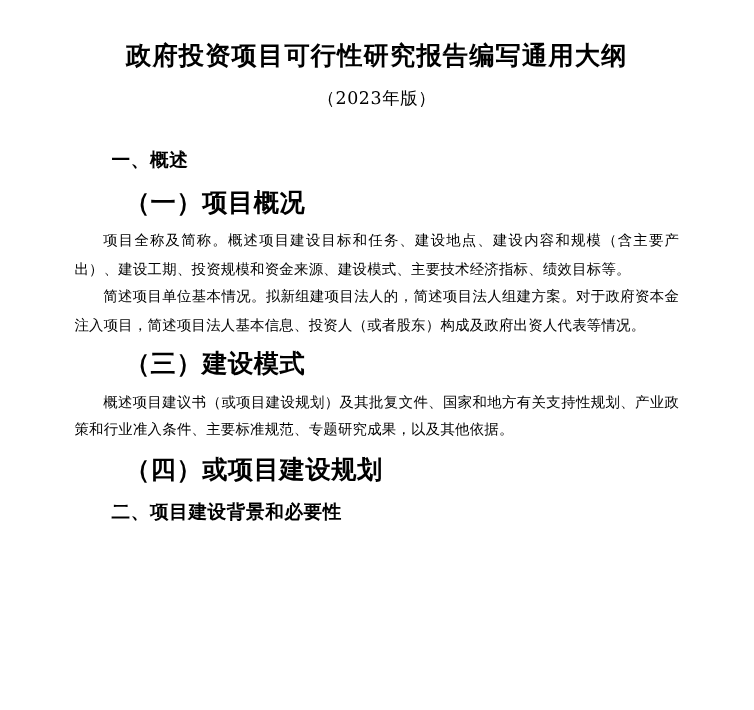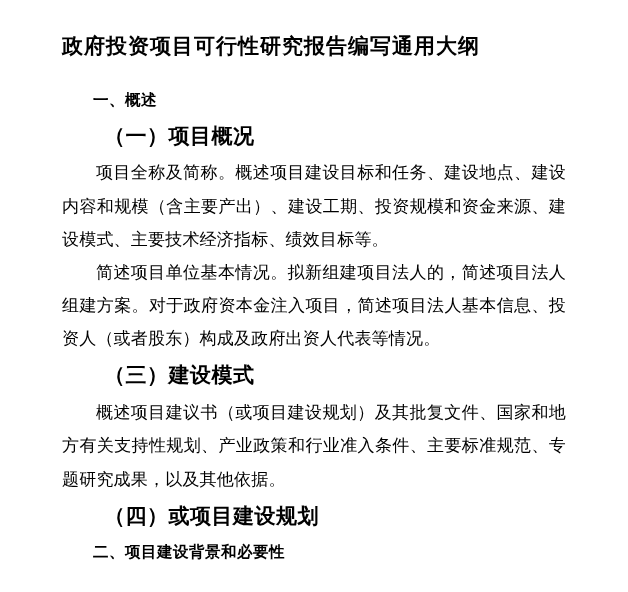--- a/index.html
+++ b/index.html
@@ -15,21 +15,21 @@
     overflow: hidden;
   }
   .page {
     width: 628px;
     height: 592px;
     box-sizing: border-box;
     padding: 22px 62px 0 62px;
     position: relative;
   }
   .doc-title {
-    text-align: left;
+    text-align: center;
     font-size: 21px;
     font-weight: bold;
     letter-spacing: 1px;
     line-height: 1.3;
     margin: 10px 0 0 0;
   }
   .doc-subtitle {
     text-align: center;
     font-size: 14.5px;
     font-weight: normal;
@@ -49,36 +49,37 @@
   }
   .h2 {
     font-size: 21px;
     font-weight: bold;
     text-indent: 2em;
     line-height: 1.95;
     margin: 0;
     letter-spacing: 0.5px;
   }
   .para {
-    font-size: 17px;
+    font-size: 12px;
     text-indent: 2em;
     line-height: 1.95;
     margin: 0;
     text-align: justify;
     text-justify: inter-ideograph;
     letter-spacing: 0.2px;
   }
 </style>
 </head>
 <body>
 
 <div class="page">
 
   <h1 class="doc-title">政府投资项目可行性研究报告编写通用大纲</h1>
 
+  <div class="doc-subtitle">（2023年版）</div>
 
   <div class="body-area">
     <div class="h1">一、概述</div>
     <div class="h2">（一）项目概况</div>
     <p class="para">项目全称及简称。概述项目建设目标和任务、建设地点、建设内容和规模（含主要产出）、建设工期、投资规模和资金来源、建设模式、主要技术经济指标、绩效目标等。</p>
     <p class="para">简述项目单位基本情况。拟新组建项目法人的，简述项目法人组建方案。对于政府资本金注入项目，简述项目法人基本信息、投资人（或者股东）构成及政府出资人代表等情况。</p>
     <div class="h2">（三）建设模式</div>
     <p class="para">概述项目建议书（或项目建设规划）及其批复文件、国家和地方有关支持性规划、产业政策和行业准入条件、主要标准规范、专题研究成果，以及其他依据。</p>
     <div class="h2">（四）或项目建设规划</div>
     <div class="h1">二、项目建设背景和必要性</div>

